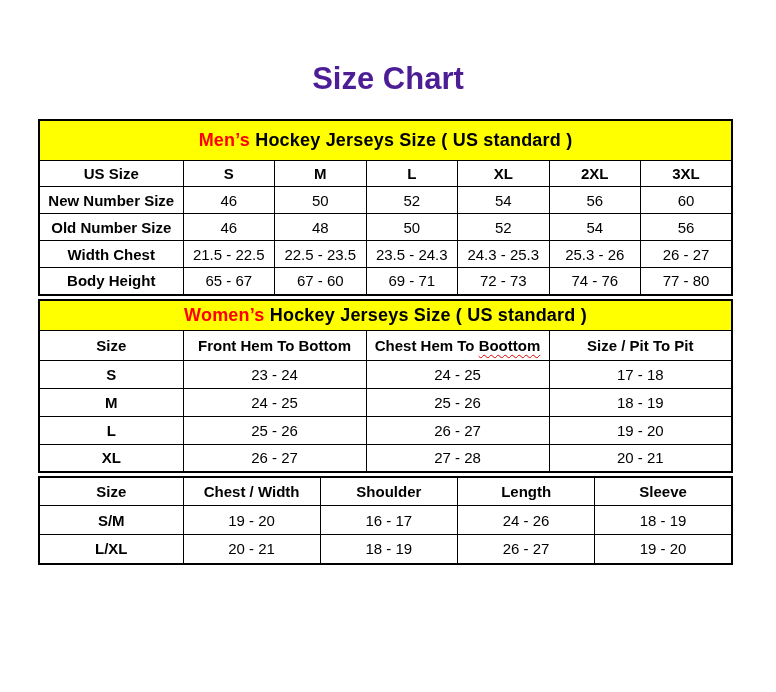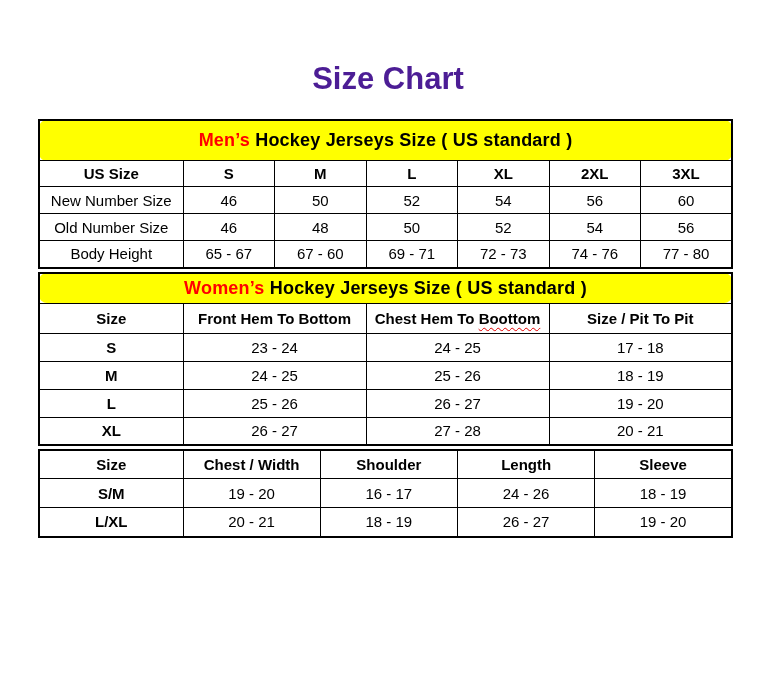--- a/index.html
+++ b/index.html
@@ -41,34 +41,33 @@
     font-size: 15px;
     overflow: hidden;
     white-space: nowrap;
   }
   table { border: 2px solid #000000; }
   .band th {
     background: #ffff00;
     font-size: 18px;
     font-weight: bold;
     letter-spacing: 0.2px;
-    border-radius: 8px;
   }
   .band .accent { color: #ff0000; }
   .mens .band th   { height: 39px; }
   .womens .band th { height: 29px; }
   .youth .band th  { height: 27px; }
   .colhead th { font-weight: bold; margin-top: 36px; }
   .mens .colhead th   { height: 25px; }
   .womens .colhead th { height: 29px; }
   .youth .colhead th  { height: 27px; }
   .mens tbody tr   { height: 27px; }
   .womens tbody tr { height: 28px; }
   .youth tbody tr  { height: 29px; }
-  .row-label { font-weight: normal; }
+  .row-label { font-weight: bold; }
   .row-label-bold { font-weight: bold; }
   col.label-col { width: 144px; }
   .squiggle {
     text-decoration: underline;
     text-decoration-style: wavy;
     text-decoration-color: #e00000;
     text-decoration-thickness: 1px;
     text-underline-offset: 3px;
   }
 </style>
@@ -116,20 +115,29 @@
       <tr>
         <td class="row-label">Old Number Size</td>
         <td>46</td>
         <td>48</td>
         <td>50</td>
         <td>52</td>
         <td>54</td>
         <td>56</td>
       </tr>
       <tr>
+        <td class="row-label">Width Chest</td>
+        <td>21.5 - 22.5</td>
+        <td>22.5 - 23.5</td>
+        <td>23.5 - 24.3</td>
+        <td>24.3 - 25.3</td>
+        <td>25.3 - 26</td>
+        <td>26 - 27</td>
+      </tr>
+      <tr>
         <td class="row-label">Body Height</td>
         <td>65 - 67</td>
         <td>67 - 60</td>
         <td>69 - 71</td>
         <td>72 - 73</td>
         <td>74 - 76</td>
         <td>77 - 80</td>
       </tr>
     </tbody>
   </table>

